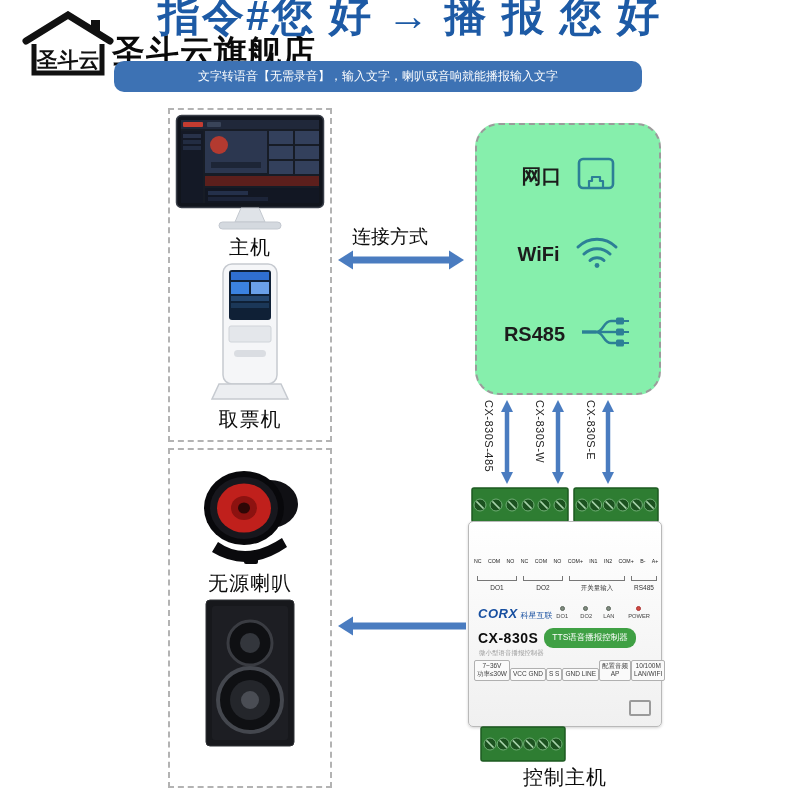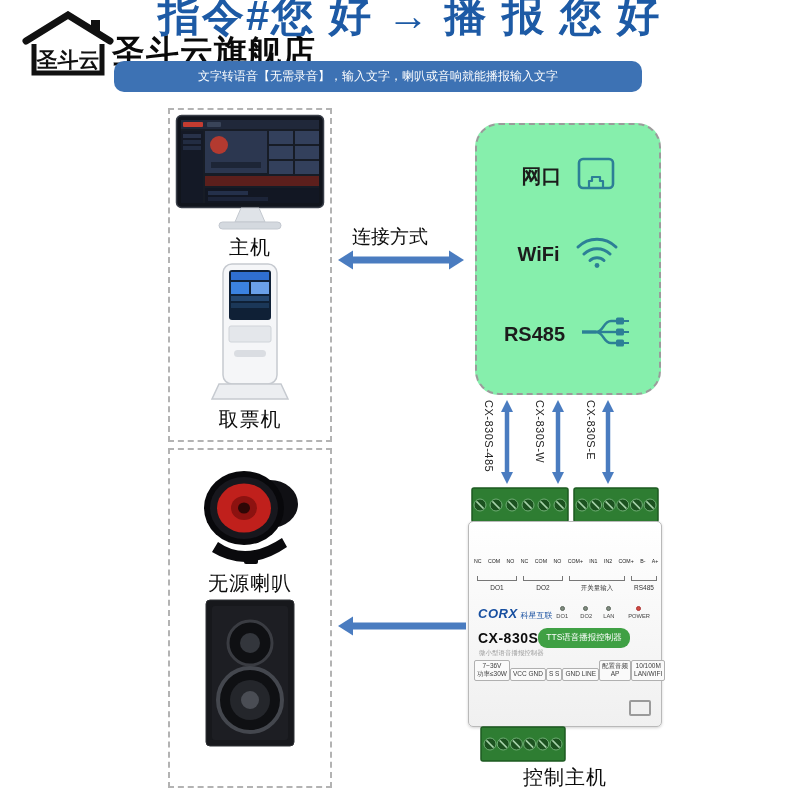--- a/index.html
+++ b/index.html
@@ -58,21 +58,21 @@
 .grp-lab{position:absolute;top:62px;font-size:9px;transform:scale(0.72);transform-origin:center top;color:#333;text-align:center}
 .gl1{left:8px;width:40px}.gl2{left:54px;width:40px}.gl3{left:96px;width:64px}.gl4{left:156px;width:38px}
 .brand{position:absolute;left:9px;top:84px;display:flex;align-items:baseline;gap:3px}
 .corx{font-size:13px;font-weight:800;font-style:italic;color:#174fa0;letter-spacing:.5px}
 .brand-cn{font-size:8px;color:#174fa0}
 .leds{position:absolute;right:7px;top:84px;display:flex;gap:7px}
 .led{display:flex;flex-direction:column;align-items:center}
 .led i{width:5px;height:5px;border-radius:50%;background:#7f8c7f;border:1px solid #5c665c}
 .led.power i{background:#d24840;border-color:#a33}
 .led span{font-size:8px;transform:scale(0.72);color:#444;margin-top:1px}
-.model-row{position:absolute;left:9px;top:106px;display:flex;align-items:center;}
+.model-row{position:absolute;left:9px;top:106px;display:flex;align-items:center;gap:6px}
 .model{font-size:14px;font-weight:800;color:#0d0d0d;letter-spacing:.5px}
 .badge{font-size:8.5px;color:#fff;background:#3fa044;border-radius:9px;padding:4px 8px;white-space:nowrap}
 .note{position:absolute;left:10px;top:127px;font-size:9px;transform:scale(0.72);transform-origin:left top;color:#9a9a9a}
 .mini-row{position:absolute;left:5px;top:138px;width:184px;display:flex;justify-content:space-between;align-items:flex-end}
 .mini{border:1px solid #b0b0b0;border-radius:2px;padding:1px 2px;font-size:6.5px;line-height:1.3;
       color:#3d3d3d;text-align:center;background:#fafafa;white-space:nowrap}
 .port-sq{position:absolute;right:10px;top:178px;width:22px;height:16px;border:2px solid #9a9a9a;border-radius:2px;background:#f0f0f0}
 .device-lbl{left:468px;top:764px;width:194px}
 </style>
 </head>

